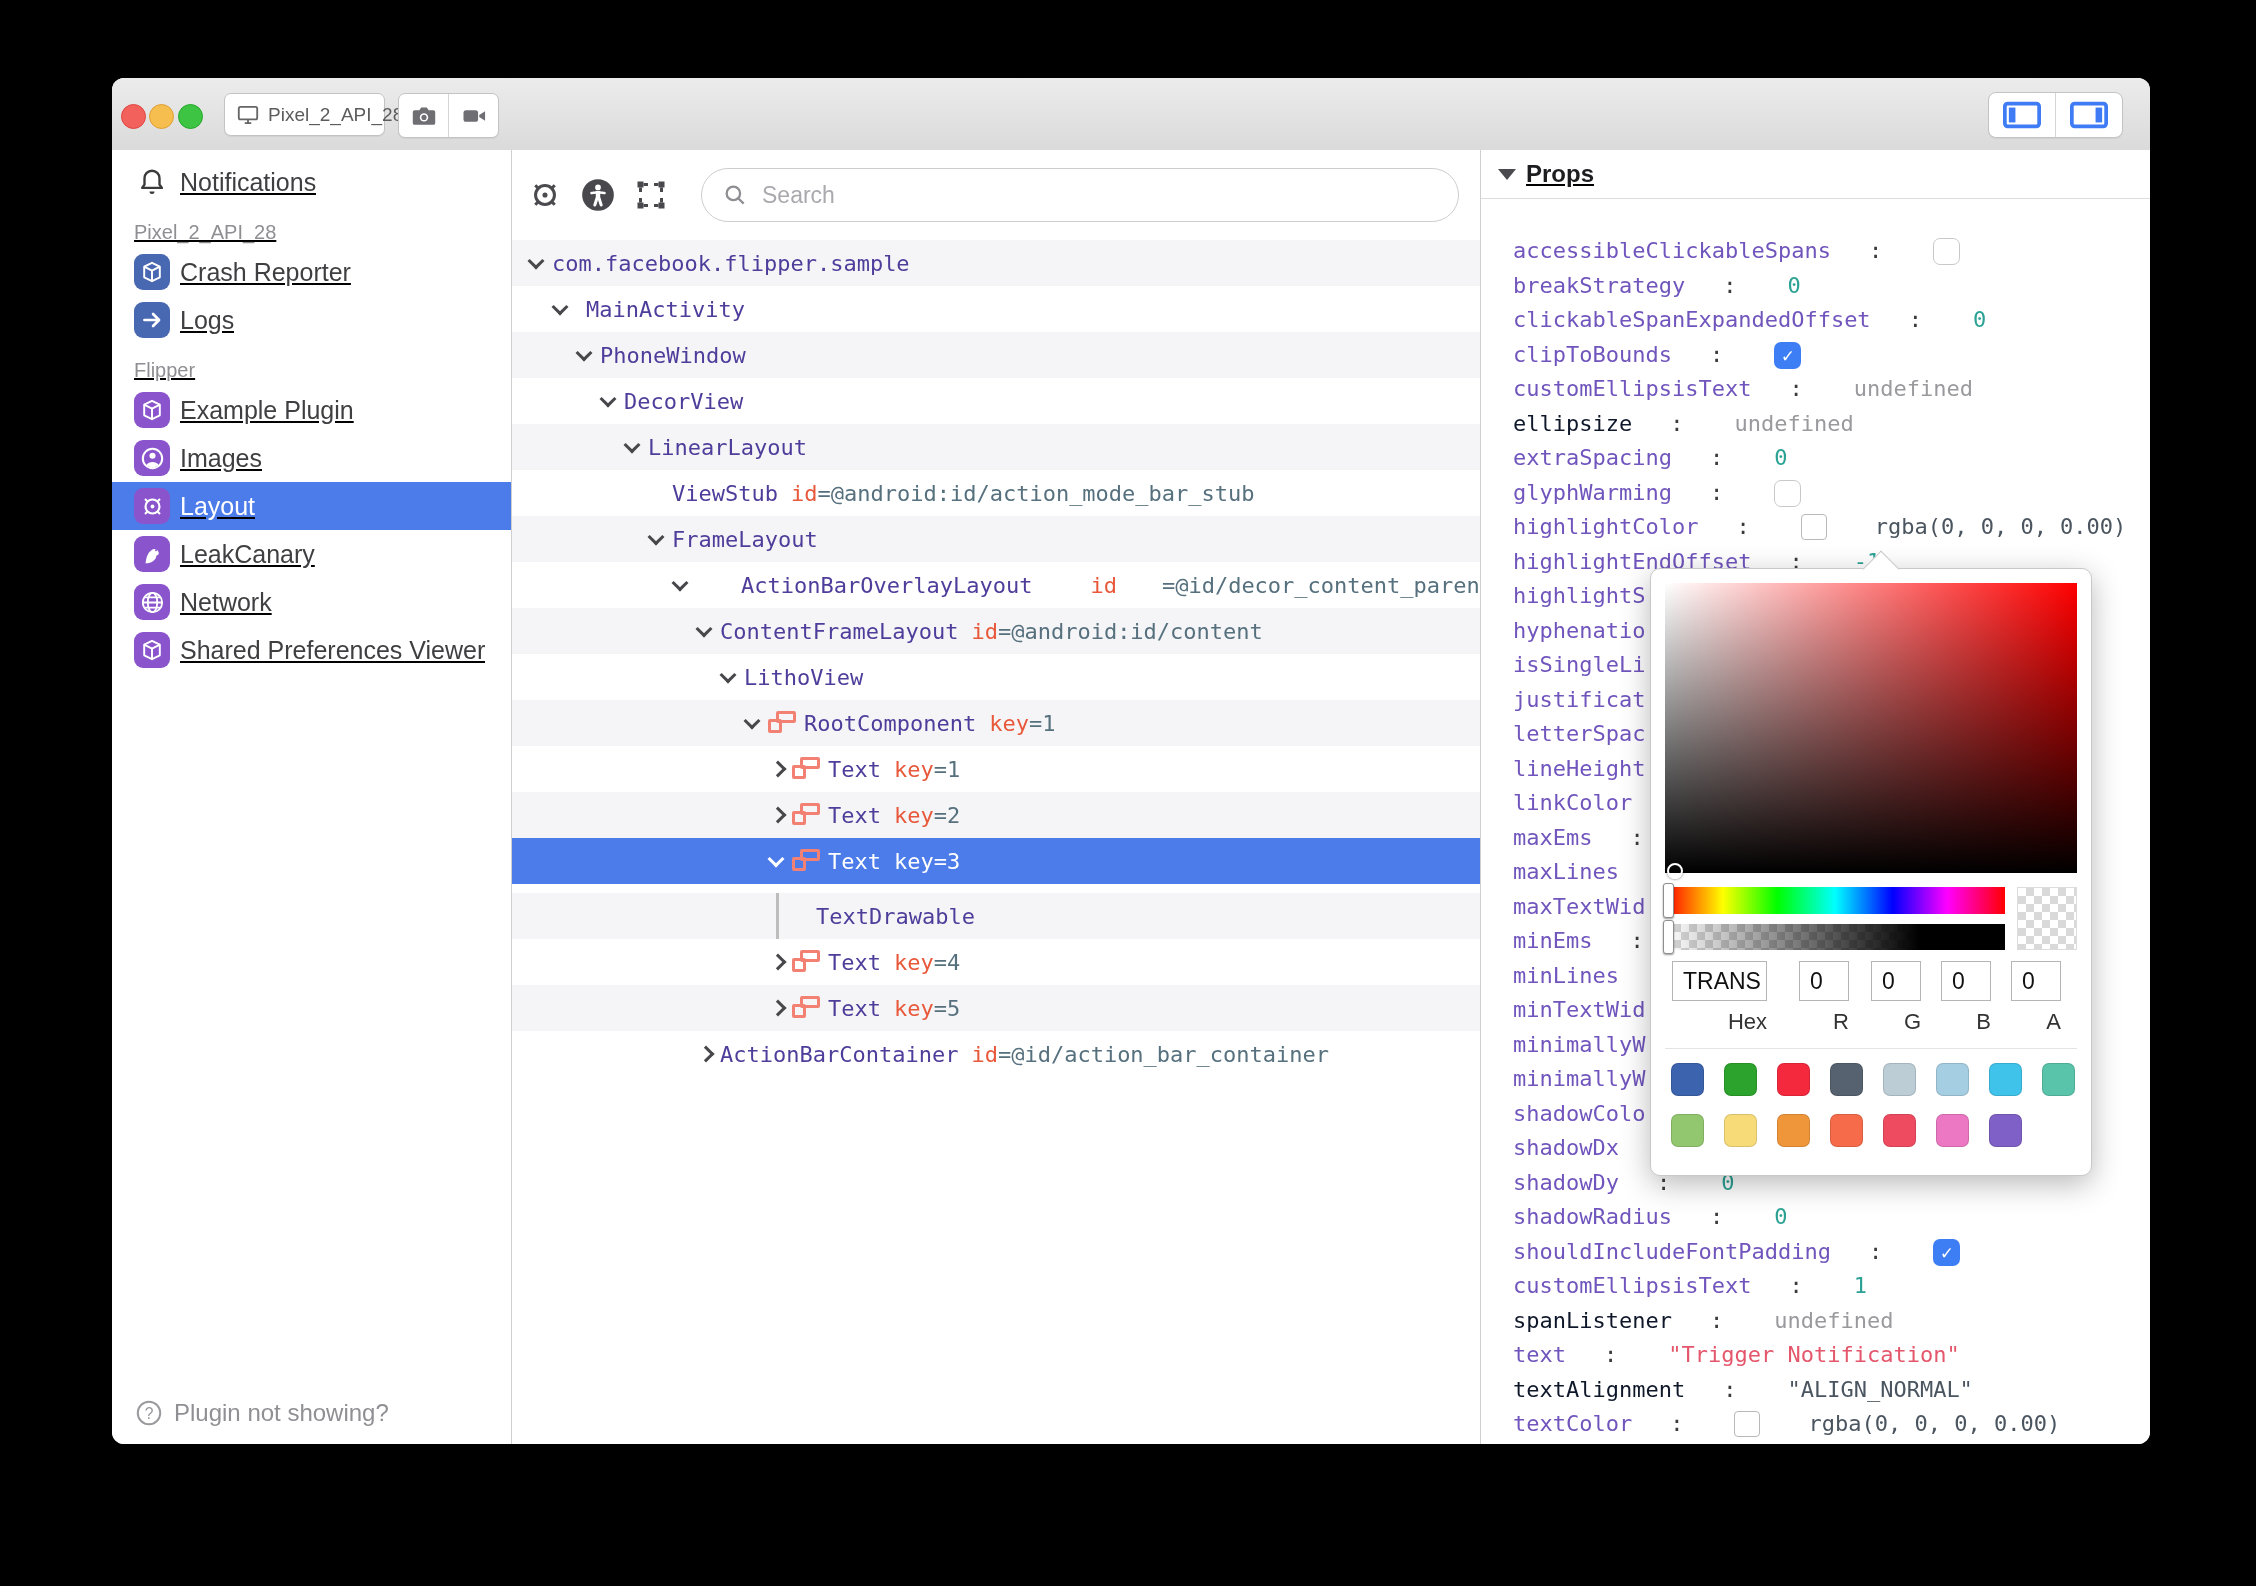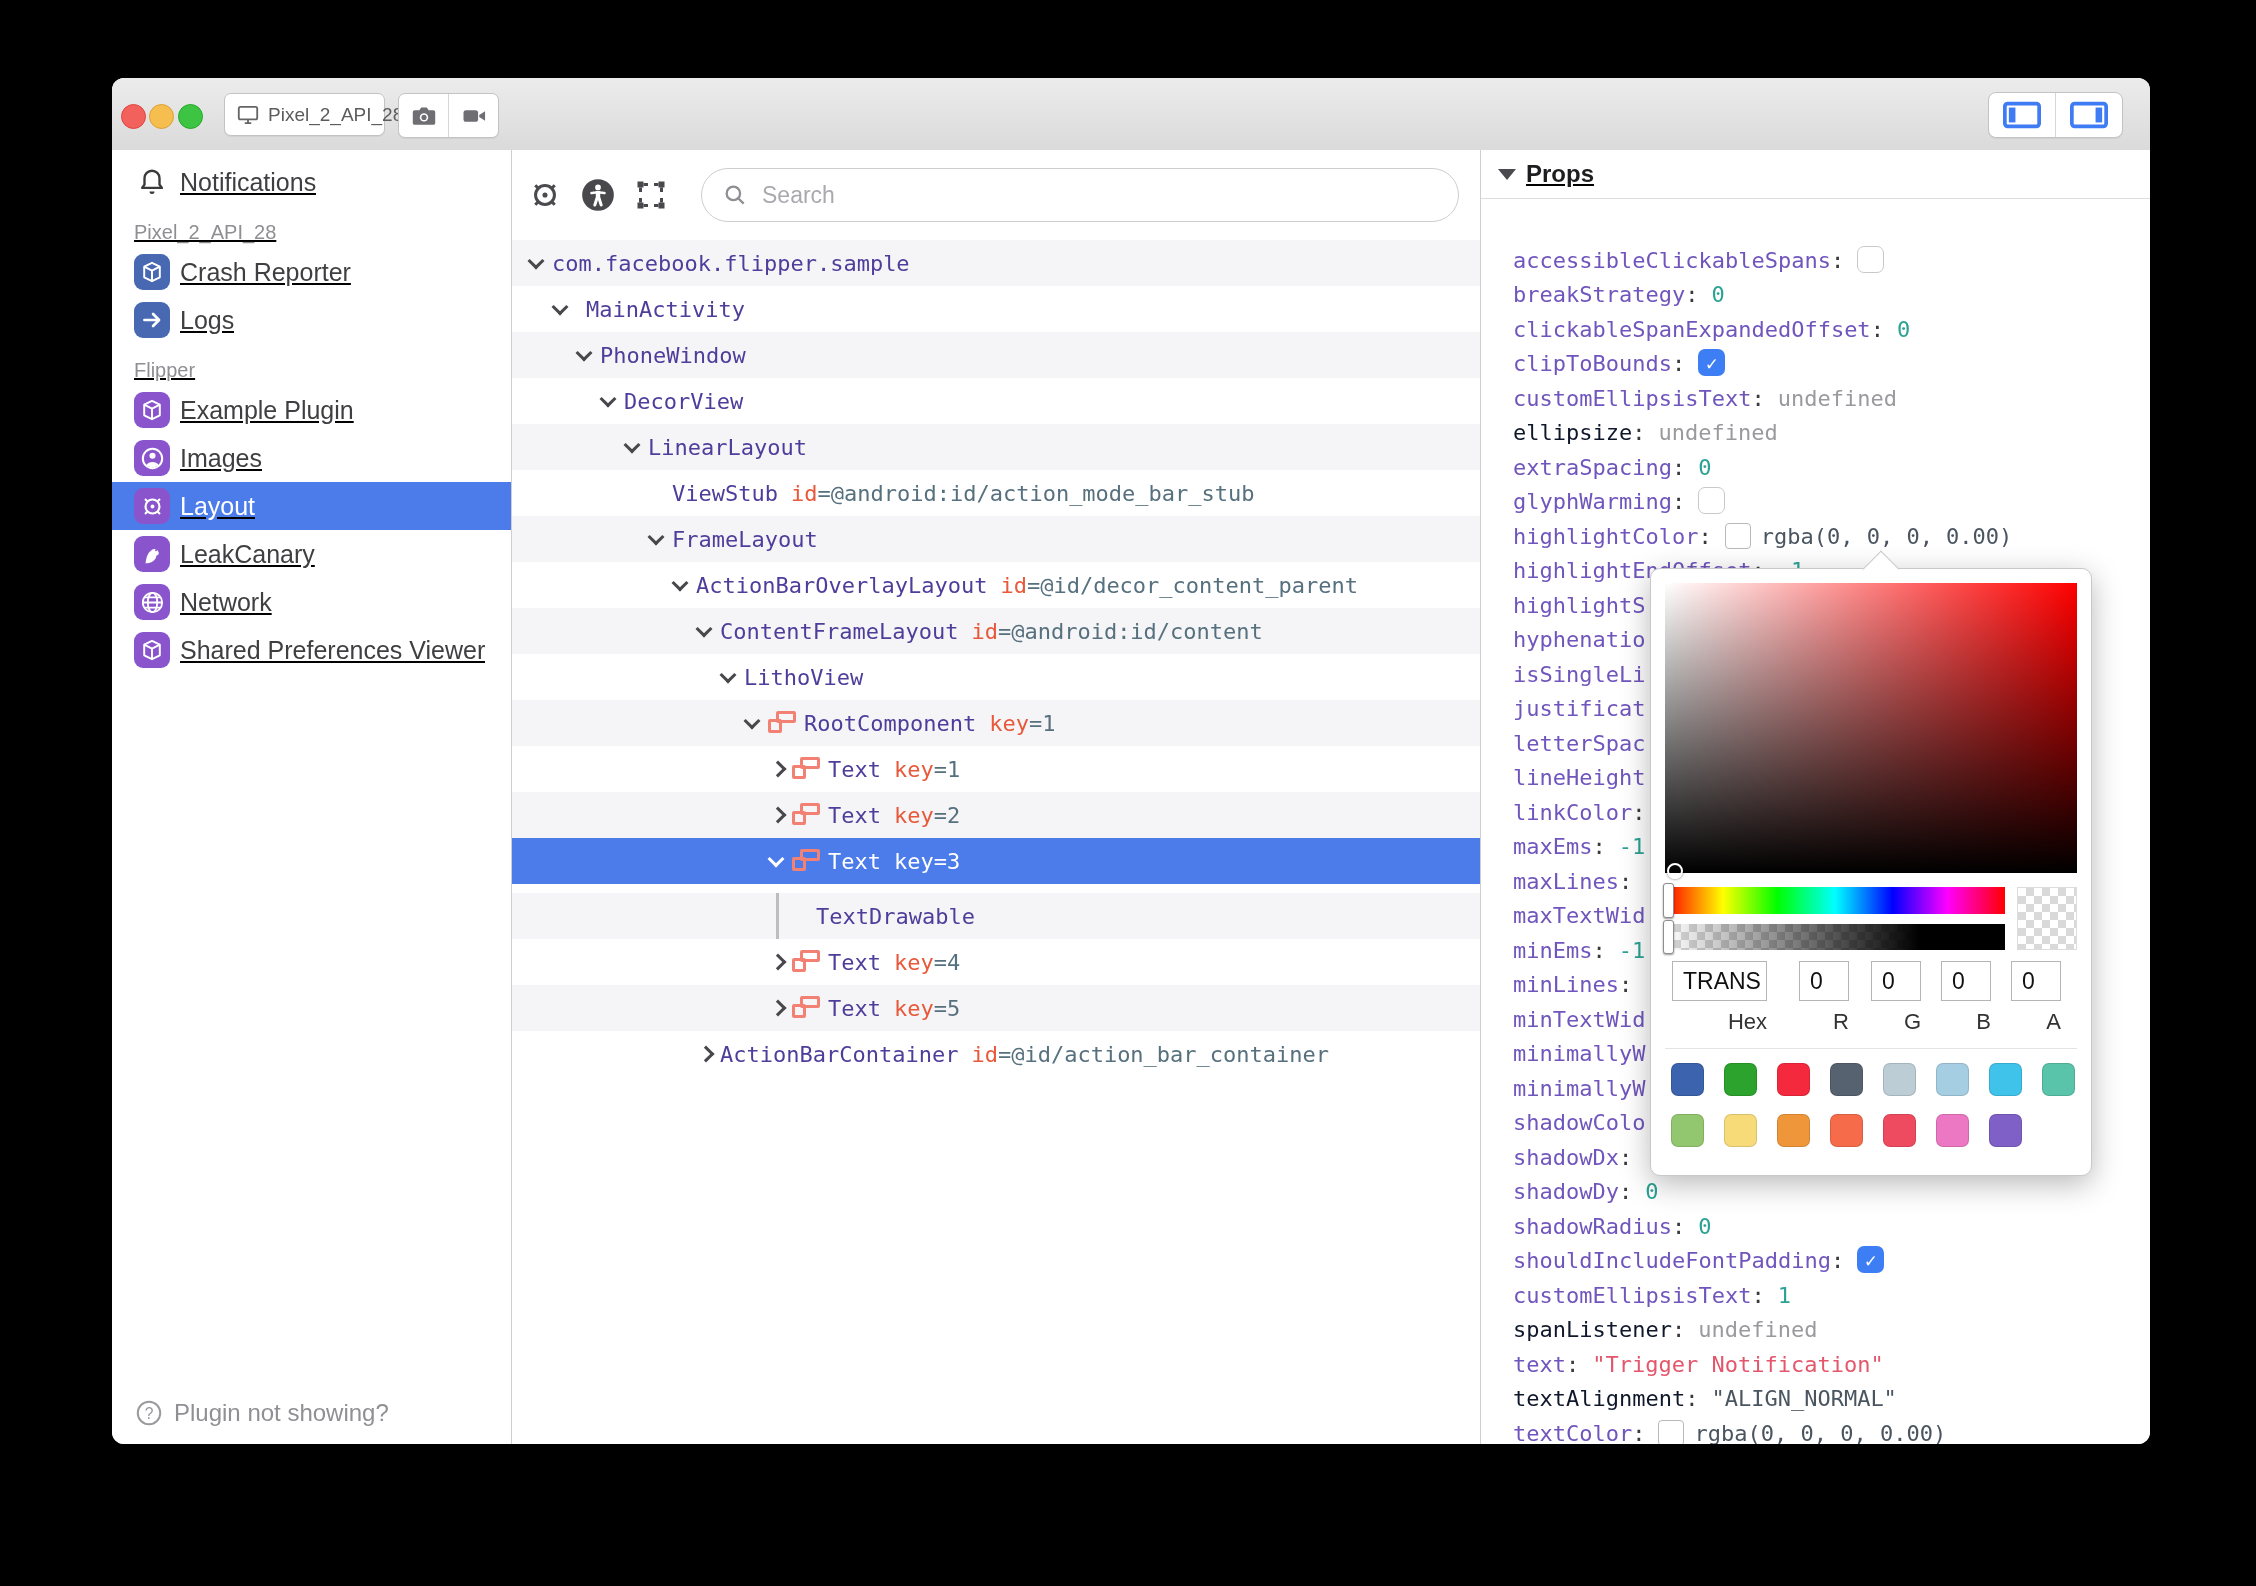--- a/index.html
+++ b/index.html
@@ -75,22 +75,22 @@
   .litho .la{left:8px;top:2px;width:20px;height:12px;}
   .litho .lb{left:0;top:10px;width:14px;height:14px;}
   .ind-bar{width:3px;height:100%;background:#bdbdbd;flex:none;}
   
   .props-header{height:48px;border-bottom:1px solid #dddddd;display:flex;align-items:center;
     padding-left:17px;gap:10px;background:#fff;}
   .props-header .tri{width:0;height:0;border-left:9px solid transparent;border-right:9px solid transparent;
     border-top:11px solid #4a4a4f;}
   .props-header .pt{font-size:24px;font-weight:700;color:#1d1d1f;}
   .props-list{position:absolute;left:0;top:48px;right:0;bottom:0;padding:40px 0 0 32px;overflow:hidden;}
-  .prop-row{height:34.5px;display:flex;align-items:flex-end;font-family:"DejaVu Sans Mono",monospace;
-    font-size:22px;white-space:nowrap;}
+  .prop-row{height:34.5px;display:flex;align-items:flex-start;font-family:"DejaVu Sans Mono",monospace;
+    font-size:22px;white-space:nowrap;gap:38px;}
   .pk{color:#7055bd;}
   .pk.g{color:#0f172a;}
   .pc{color:#3a3a3c;}
   .val{margin-left:13px;}
   .v-num{color:#2ba294;}
   .v-undef{color:#9a9a9e;}
   .v-str{color:#e4566b;}
   .v-dim{color:#4a5560;}
   .cbox{margin-left:13px;width:27px;height:27px;border-radius:7px;box-sizing:border-box;flex:none;
     display:flex;align-items:center;justify-content:center;}
@@ -364,21 +364,21 @@
             <span class="t-name">ViewStub</span>
             <span class="attr-key">id</span>
             <span class="attr-val">=@android:id/action_mode_bar_stub</span>
           </div>
           <div class="t-row alt" style="padding-left: 138px;">
             <span class="chev down">
               <i></i>
             </span>
             <span class="t-name">FrameLayout</span>
           </div>
-          <div class="t-row" style="padding-left: 162px;">
+          <div class="t-row" style="padding-left: 162px; gap: 45px;">
             <span class="chev down">
               <i></i>
             </span>
             <span class="t-name">ActionBarOverlayLayout</span>
             <span class="attr-key">id</span>
             <span class="attr-val">=@id/decor_content_parent</span>
           </div>
           <div class="t-row alt" style="padding-left: 186px;">
             <span class="chev down">
               <i></i>

